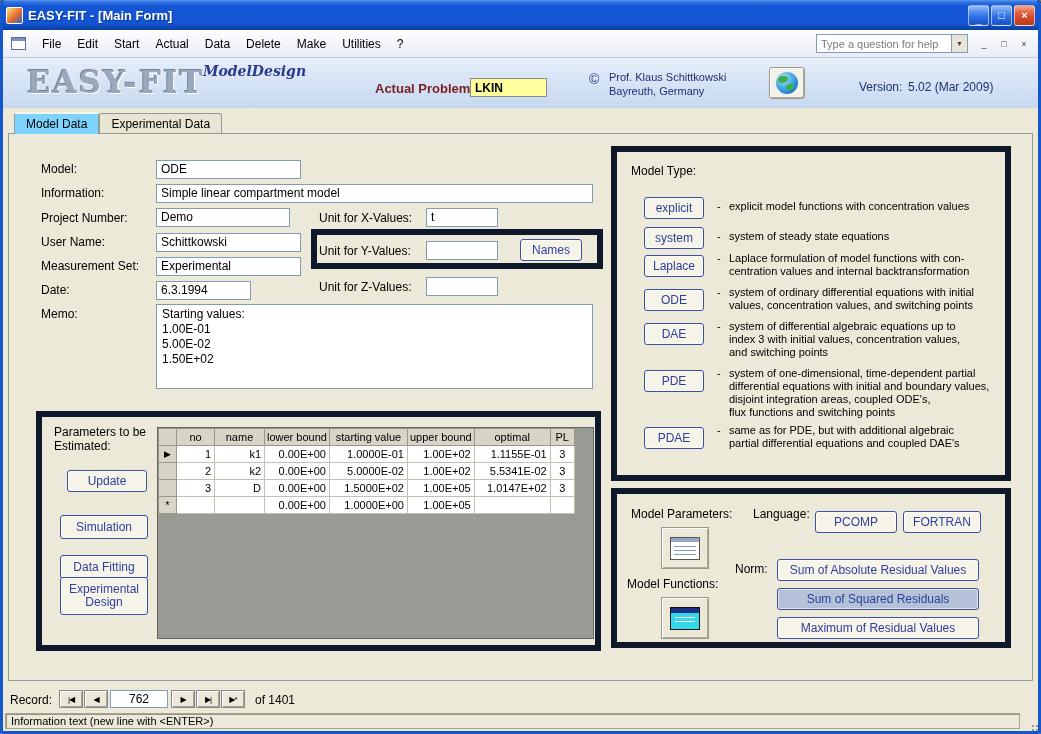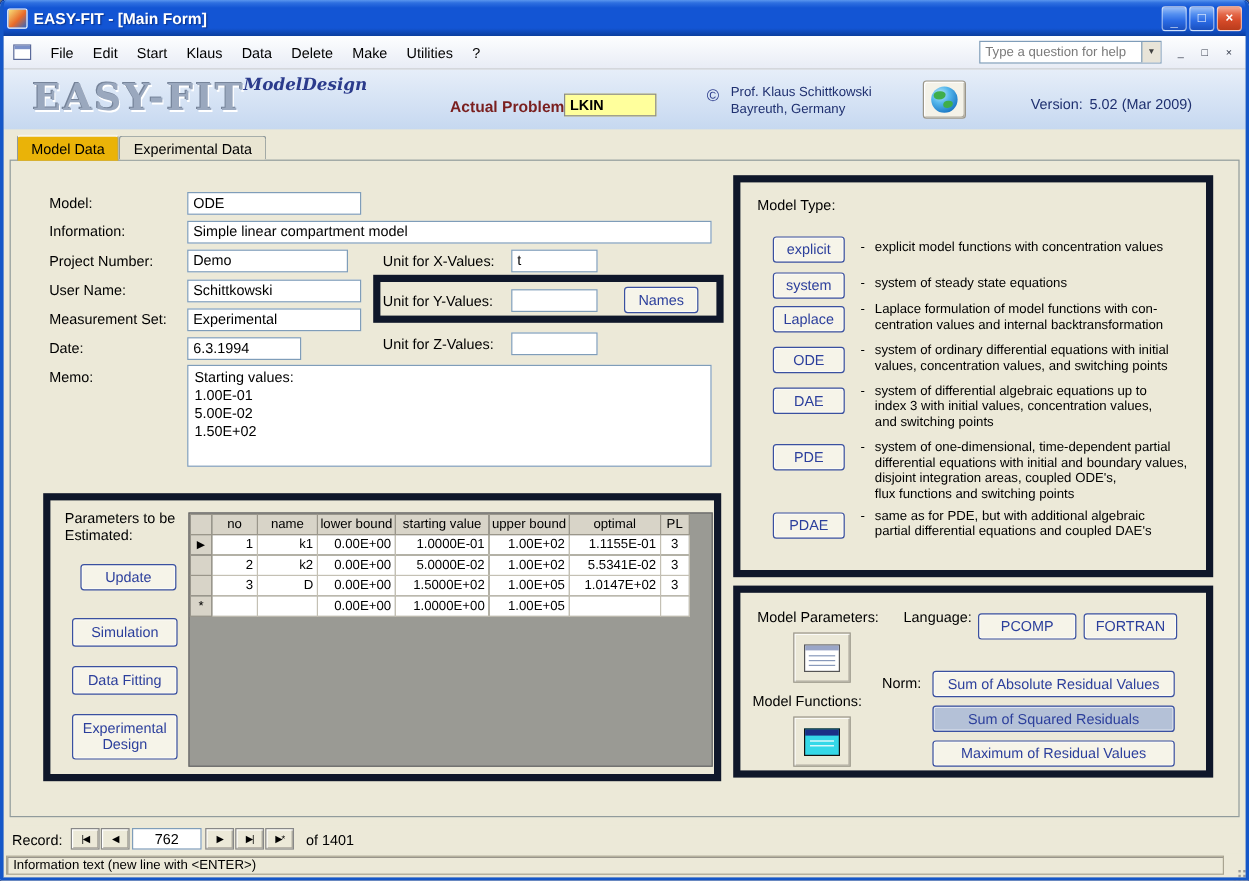--- a/index.html
+++ b/index.html
@@ -59,21 +59,21 @@
   .globe i.g1 { width:10px; height:7px; left:2px; top:4px; }
   .globe i.g2 { width:8px; height:6px; left:10px; top:12px; }
   .ver-label { position:absolute; left:856px; top:22px; font-size:12px; color:#1F3070; }
   .ver-value { position:absolute; left:905px; top:22px; font-size:12px; color:#1F3070; }
 
   
   .main { position:absolute; top:108px; left:3px; right:3px; height:580px; background:#ECE9D8; }
   .tabstrip { position:absolute; top:3px; left:11px; height:22px; display:flex; align-items:flex-end; z-index:2; }
   .tab { font-size:12px; padding:3px 11px; border:1px solid #919B9C; border-bottom:none;
     border-radius:3px 3px 0 0; background:#E9E5D2; height:20px; margin-top:2px; }
-  .tab.active { background:#eab308; height:22px; margin-top:0; margin-bottom:-1px; border-top:2px solid #F6F4EC;text-align:center; }
+  .tab.active { background:#7dd3fc; height:22px; margin-top:0; margin-bottom:-1px; border-top:2px solid #F6F4EC;text-align:center; }
   .page { position:absolute; top:25px; left:5px; width:1025px; height:548px;
     border:1px solid #919B9C; background:#ECE9D8; }
 
   .lbl { position:absolute; font-size:12px; color:#000; white-space:nowrap; }
   .tb { position:absolute; background:#fff; border:1px solid #7F9DB9; height:19px;
     font-size:12px; color:#000; padding:1px 4px; overflow:hidden; white-space:nowrap; }
   .memo { position:absolute; background:#fff; border:1px solid #7F9DB9; font-size:12px; color:#000;
     padding:2px 5px; white-space:pre-line; line-height:15px; }
   .groupbox { position:absolute; border:6px solid #0f172a; }
 
@@ -147,21 +147,21 @@
           <span>×</span>
         </div>
     </div>
   </div>
 
   <div class="menubar">
     <div class="form-icon"></div>
     <span class="menu-item">File</span>
     <span class="menu-item">Edit</span>
     <span class="menu-item">Start</span>
-    <span class="menu-item">Klaus</span>
+    <span class="menu-item">Actual</span>
     <span class="menu-item">Data</span>
     <span class="menu-item">Delete</span>
     <span class="menu-item">Make</span>
     <span class="menu-item">Utilities</span>
     <span class="menu-item">?</span>
     <div class="help-combo">
       <span>Type a question for help</span>
       <span class="combo-arrow">▼</span>
     </div>
     <div class="mdi-btns">
@@ -227,21 +227,21 @@
       <div class="memo" style="left:147px;top:170px;width:437px;height:85px">Starting values:
 1.00E-01
 5.00E-02
 1.50E+02</div>
 
       <div class="groupbox" style="left:27px;top:277px;width:565px;height:240px">
         <div class="lbl" style="left:12px;top:8px;width:100px;white-space:normal">Parameters to be Estimated:</div>
         <div class="vbbtn" style="left:25px;top:53px;width:80px;height:22px">Update</div>
         <div class="vbbtn" style="left:18px;top:98px;width:88px;height:24px">Simulation</div>
         <div class="vbbtn" style="left:18px;top:138px;width:88px;height:24px">Data Fitting</div>
-        <div class="vbbtn" style="left:18px;top:178px;width:88px;height:38px;white-space:normal;padding:0 23px">Experimental Design</div>
+        <div class="vbbtn" style="left:18px;top:160px;width:88px;height:38px;white-space:normal;padding:0 23px">Experimental Design</div>
 
         <div class="grid" style="left:115px;top:10px;width:437px;height:212px">
           <table class="pgrid">
             <colgroup>
               <col style="width:18px">
                 <col style="width:38px">
                 <col style="width:50px">
                 <col style="width:64px">
               <col style="width:78px">
                 <col style="width:62px">

